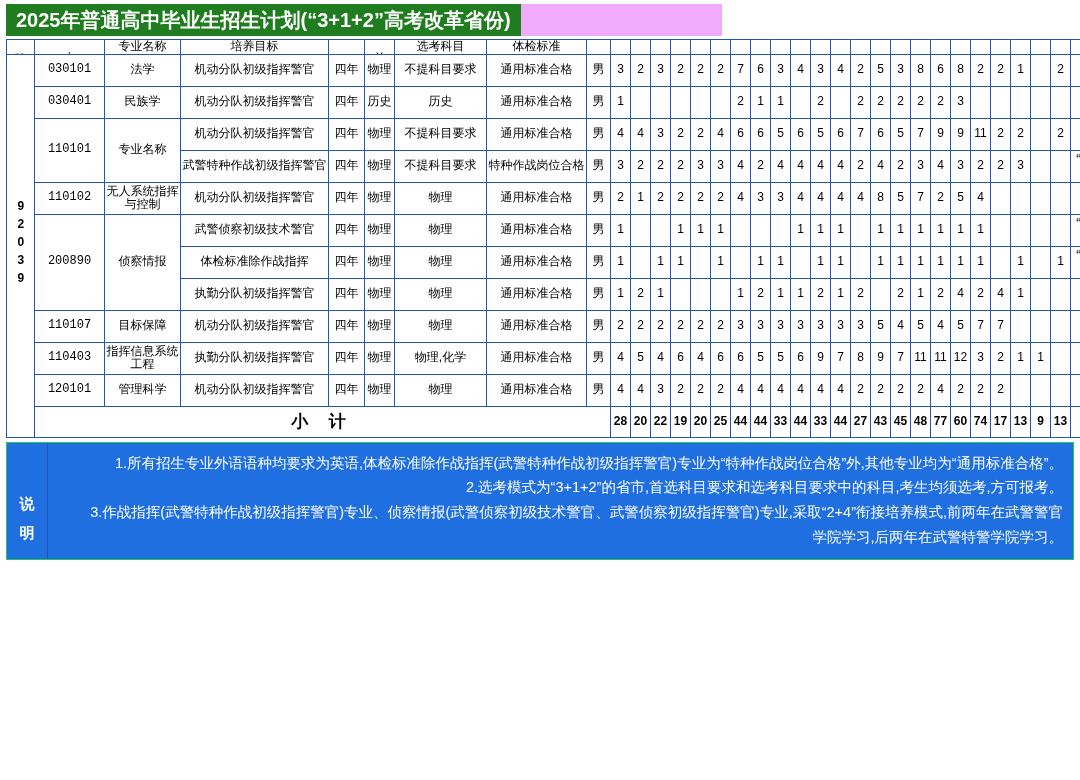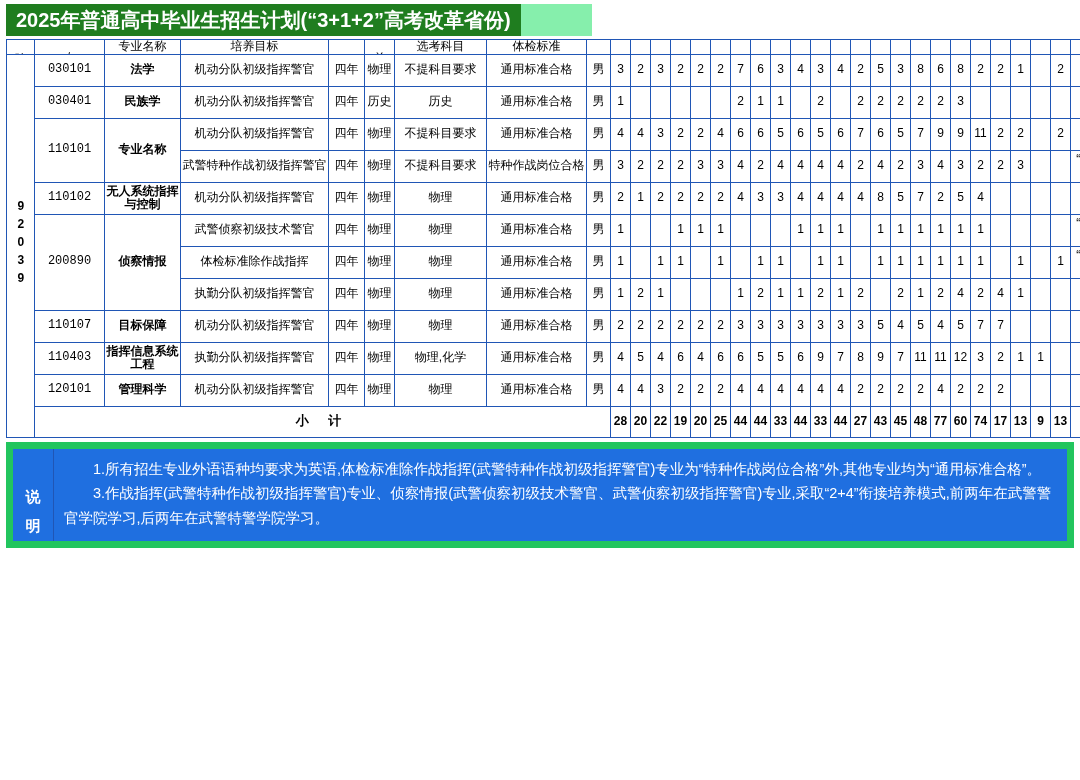--- a/index.html
+++ b/index.html
@@ -23,24 +23,24 @@
     color:#ffffff;
     font-weight:bold;
     font-size:20px;
     line-height:28px;
     padding:2px 10px;
     display:inline-block;
     letter-spacing:0px;
     white-space:nowrap;
   }
   .title-wrap{
-    background:#86efac;
+    background:#f0abfc;
     height:32px;
     display:flex;align-items:center;
-    width:586px;
+    width:716px;
   }
   
   table.main{
     border-collapse:collapse;
     width:1068px;
     table-layout:fixed;
     margin-top:3px;
   }
   table.main td, table.main th{
     border:1px solid #2056b5;
@@ -65,49 +65,50 @@
     display:inline-block;
     line-height:1.05;
   }
   .prov-head{
     font-size:12px;
     font-weight:bold;
     padding:2px 0;
   }
   .prov-head .vert{letter-spacing:1px;font-size:12px;}
   td.rowcell{height:31px;}
-  td.name{font-weight:bold;font-size:13px;}
+  td.name{font-weight:normal;font-size:13px;}
   td.code{font-size:13px;font-family:Liberation Mono, monospace;}
   td.goal{font-size:13px;white-space:nowrap;}
   td.small{font-size:13px;}
   td.num{font-size:13px;}
   td.remark{font-size:9px;color:#000;}
   .subtotal td{
     font-weight:bold;
     font-size:13px;
     height:30px;
   }
   .subtotal .lbl{
     letter-spacing:8px;
-    font-size:13px;
+    font-size:17px;
     margin-top:48px;
   }
   .schoolcode{
     font-weight:bold;
     font-size:15px;
   }
   .schoolcode .vert{letter-spacing:4px;}
   
   .notes{
     margin-top:4px;
     display:flex;
     width:1068px;
-    border:7px solid #22c55e;
+    border:1px solid #22c55e;
     box-sizing:border-box;
     background:#1f6fe0;
+    text-align:right;
   }
   .notes-label{
     width:40px;
     min-width:40px;
     background:#1f6fe0;
     color:#fff;
     font-weight:bold;
     font-size:15px;
     display:flex;
     align-items:center;
@@ -608,17 +609,18 @@
         </tr>
       </tbody>
   </table>
 
   <div class="notes">
     <div class="notes-label">
         <span class="vert">说 明</span>
       </div>
     <div class="notes-body" id="notes-body">
         <p>1.所有招生专业外语语种均要求为英语,体检标准除作战指挥(武警特种作战初级指挥警官)专业为“特种作战岗位合格”外,其他专业均为“通用标准合格”。</p>
+        <p>2.选考模式为“3+1+2”的省市,首选科目要求和选考科目要求中的科目,考生均须选考,方可报考。</p>
         <p>3.作战指挥(武警特种作战初级指挥警官)专业、侦察情报(武警侦察初级技术警官、武警侦察初级指挥警官)专业,采取“2+4”衔接培养模式,前两年在武警警官学院学习,后两年在武警特警学院学习。</p>
       </div>
   </div>
 
 </div>
 
 </body></html>

